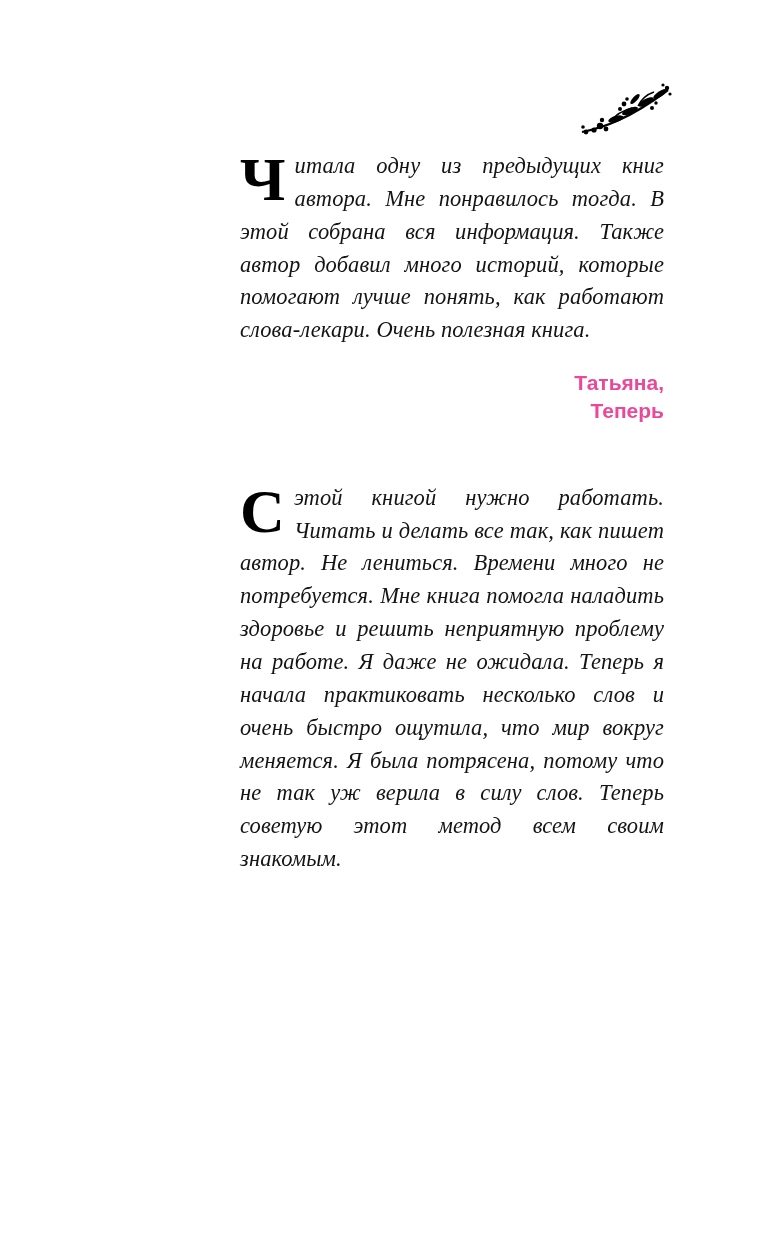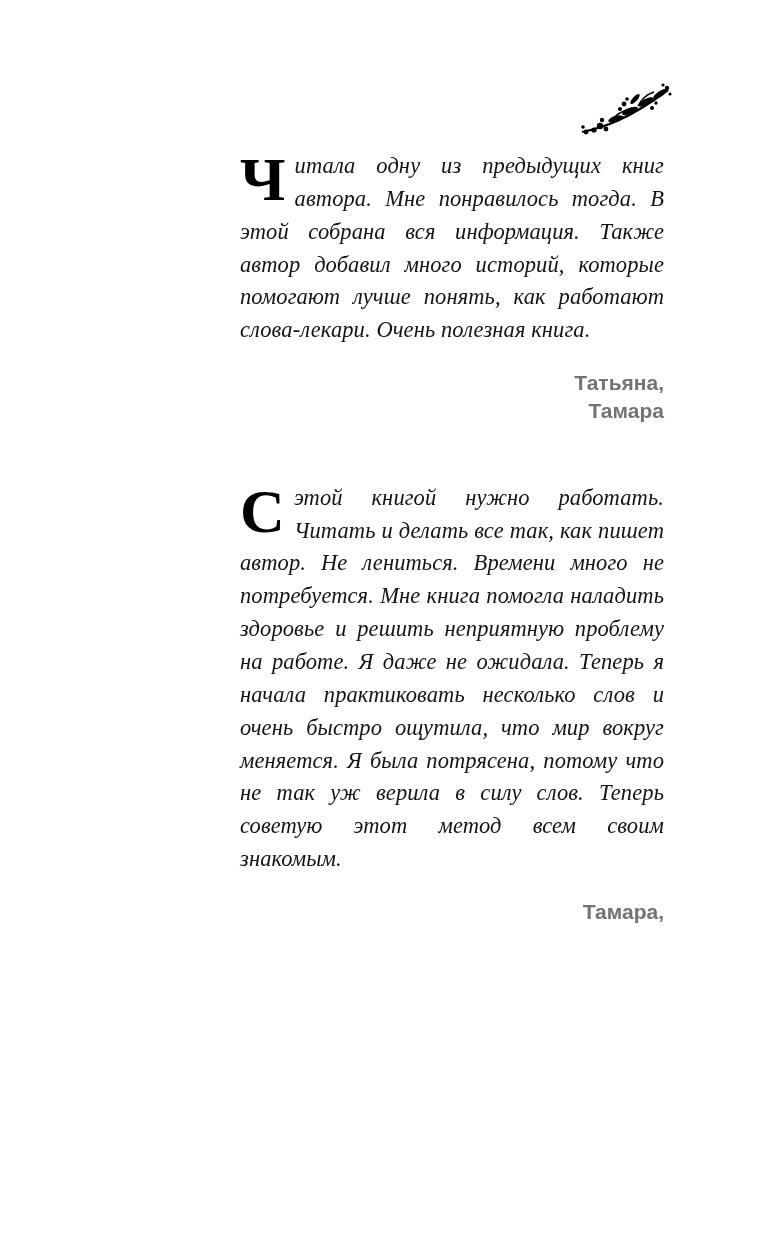--- a/index.html
+++ b/index.html
@@ -49,21 +49,21 @@
     color: #000000;
   }
   .signature {
     margin: 22px 0 0 0;
     text-align: right;
     font-family: "Liberation Sans", sans-serif;
     font-weight: bold;
     font-style: normal;
     font-size: 21px;
     line-height: 1.35;
-    color: #737373;
+    color: #ec4899;
   }
   .signature .line { display: block; }
 </style>
 </head>
 <body>
 
 <div class="page">
 
   <div class="ornament">
     <svg viewBox="0 0 92 56" width="92" height="56" xmlns="http://www.w3.org/2000/svg" aria-hidden="true">
@@ -97,27 +97,26 @@
   </div>
 
   <div class="content">
 
     <div class="testimonial">
       <p class="para">
         <span class="dropcap">Ч</span><span>итала одну из предыдущих книг автора. Мне понравилось тогда. В этой собрана вся информация. Также автор добавил много историй, которые помогают лучше понять, как работают слова-лекари. Очень полезная книга.</span>
       </p>
       <p class="signature">
         <span class="line">Татьяна,</span>
-        <span class="line">Тамара</span>
+        <span class="line">Теперь</span>
       </p>
     </div>
 
     <div class="testimonial">
       <p class="para">
         <span class="dropcap">С</span><span>этой книгой нужно работать. Читать и делать все так, как пишет автор. Не лениться. Времени много не потребуется. Мне книга помогла наладить здоровье и решить неприятную проблему на работе. Я даже не ожидала. Теперь я начала практиковать несколько слов и очень быстро ощутила, что мир вокруг меняется. Я была потрясена, потому что не так уж верила в силу слов. Теперь советую этот метод всем своим знакомым.</span>
       </p>
       <p class="signature">
-        <span class="line">Тамара,</span>
       </p>
     </div>
 
   </div>
 </div>
 
 </body></html>

